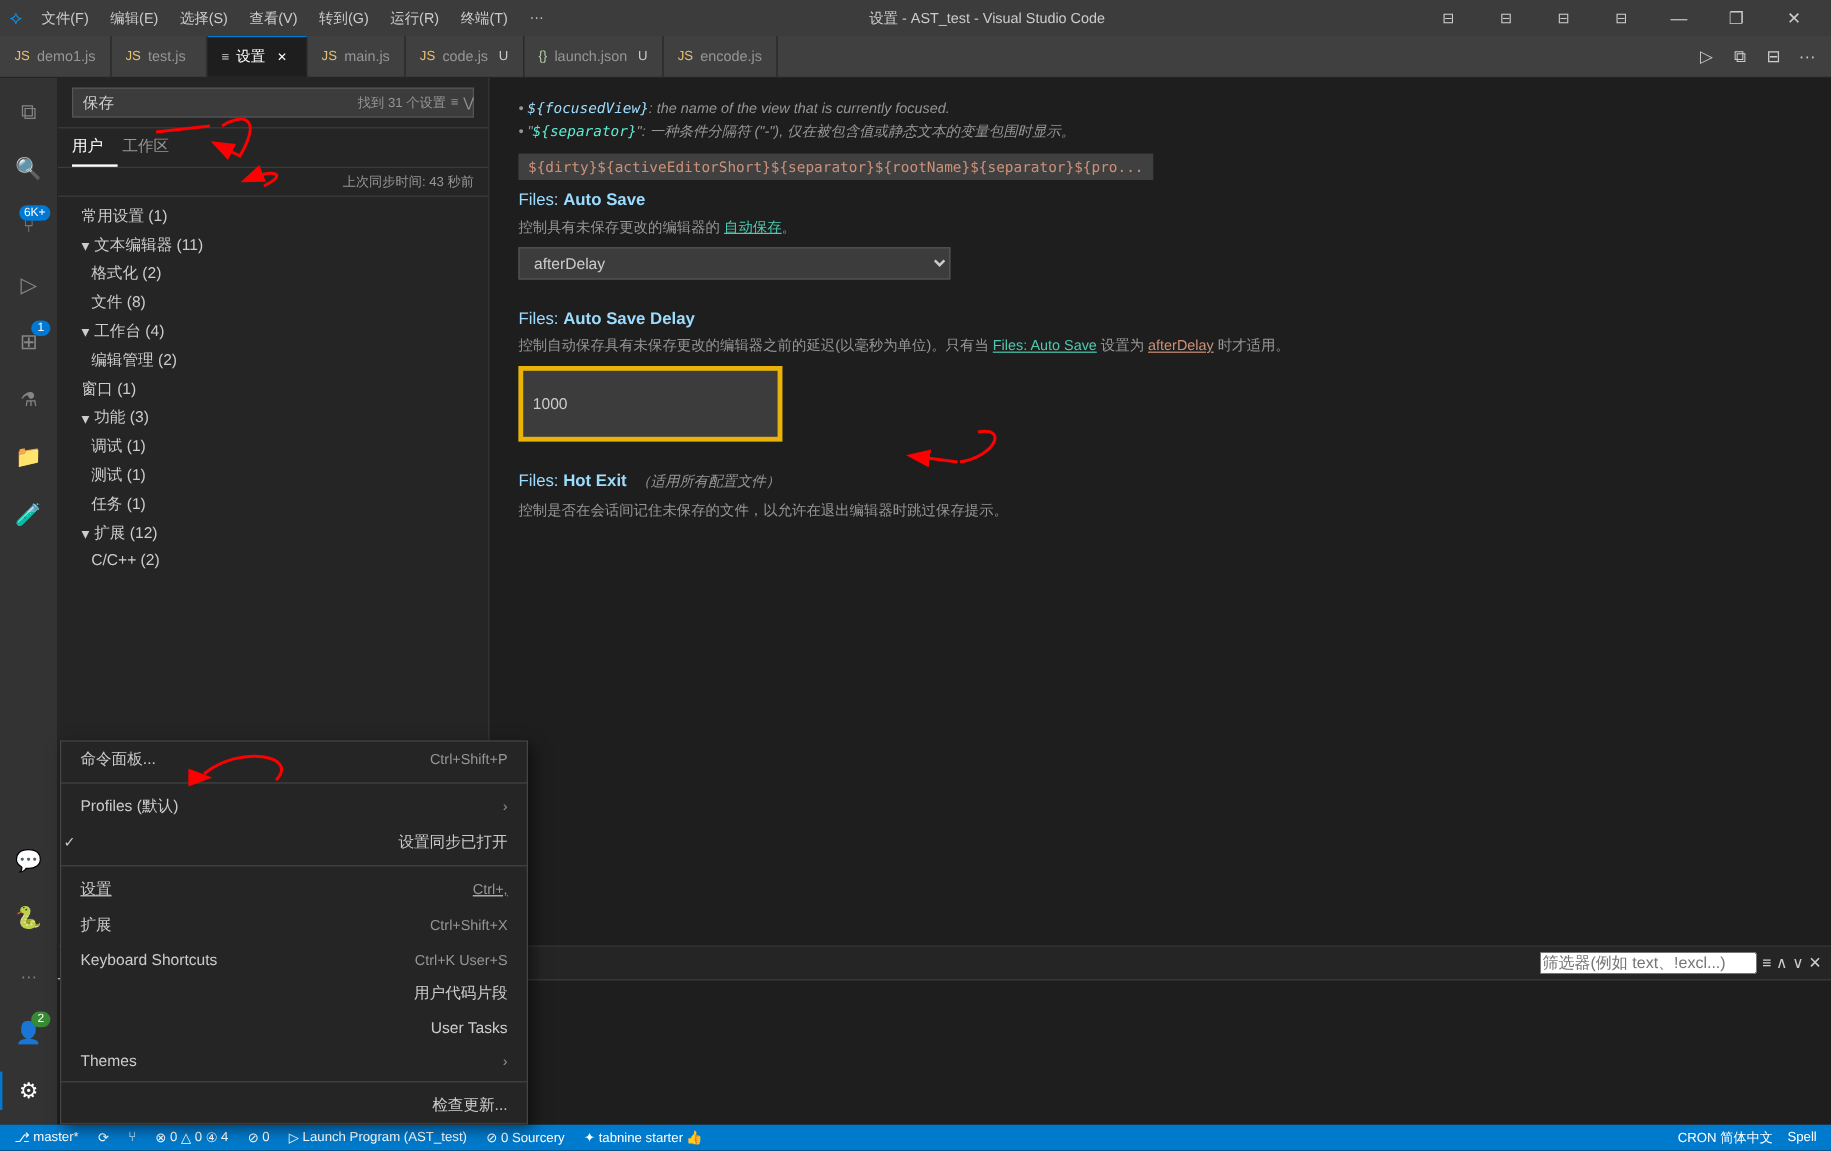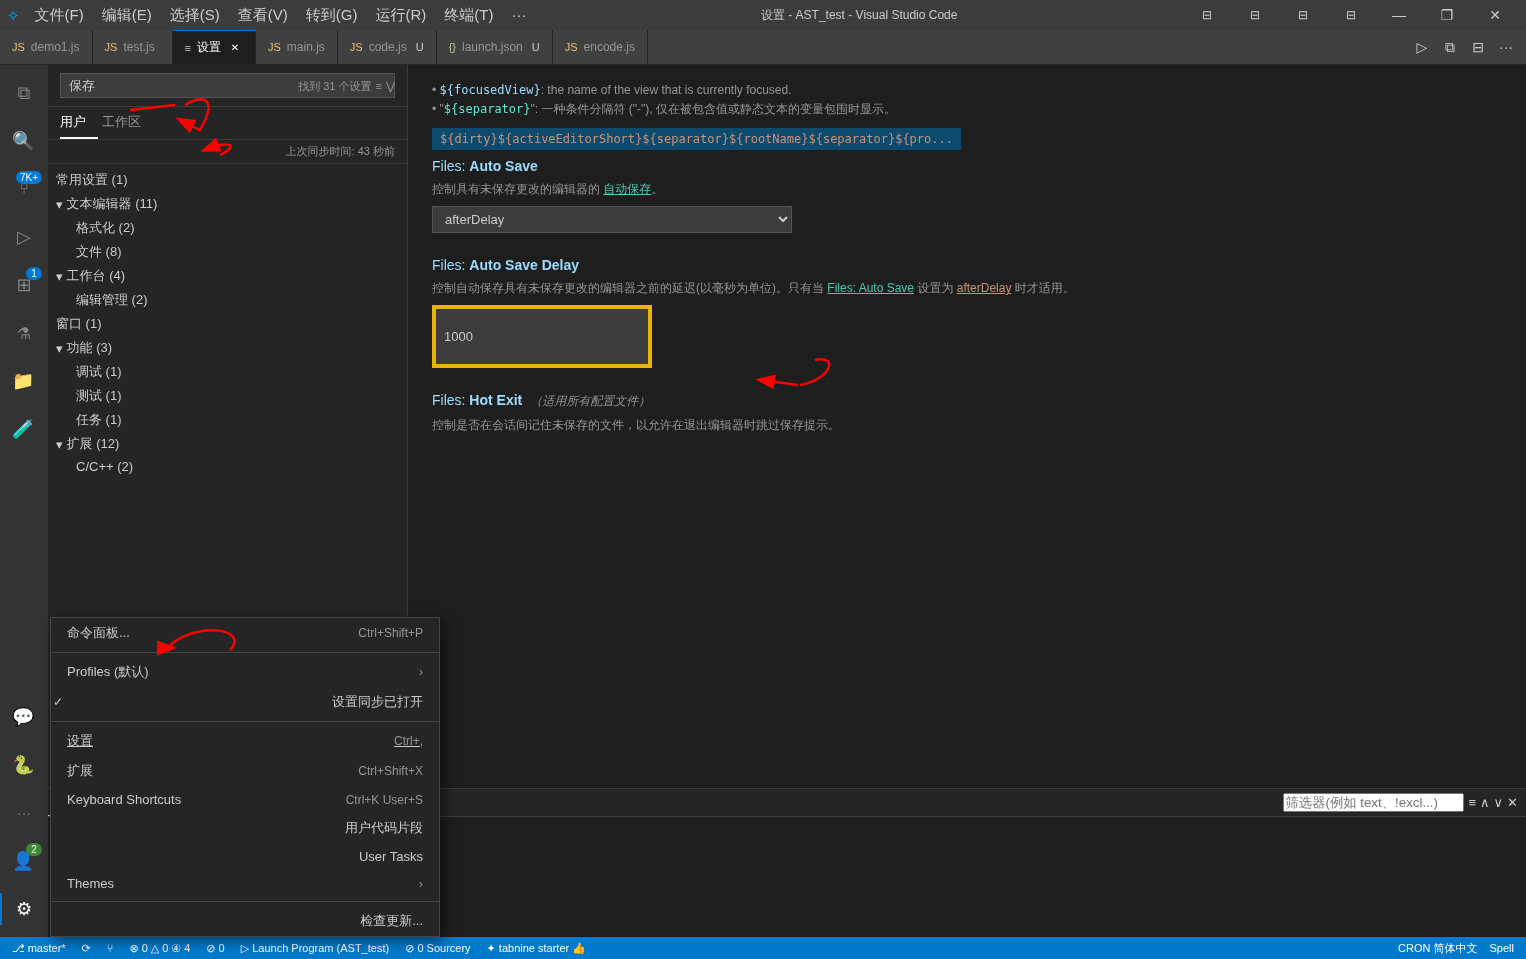--- a/index.html
+++ b/index.html
@@ -2,21 +2,21 @@
 <html><head>
   <meta charset="utf-8">
   <style>
     * { margin: 0; padding: 0; box-sizing: border-box; }
     body { width: 1526px; height: 959px; background: #1e1e1e; font-family: 'Segoe UI', Arial, sans-serif; font-size: 13px; color: #cccccc; overflow: hidden; position: relative; }
 
     
     .titlebar { height: 30px; background: #3c3c3c; display: flex; align-items: center; padding: 0 8px; color: #cccccc; font-size: 12px; }
     .titlebar-icon { margin-right: 8px; color: #0098ff; font-size: 16px; }
     .titlebar-menu { display: flex; gap: 2px; }
-    .titlebar-menu-item { padding: 2px 8px; cursor: pointer; font-size: 15px; }
+    .titlebar-menu-item { padding: 2px 8px; cursor: pointer; font-size: 12px; }
     .titlebar-center { flex: 1; text-align: center; font-size: 12px; color: #cccccc; }
     .titlebar-controls { display: flex; gap: 2px; margin-left: auto; }
     .titlebar-btn { width: 46px; height: 30px; display: flex; align-items: center; justify-content: center; cursor: pointer; font-size: 14px; }
 
     
     .tabbar { height: 35px; background: #404040; display: flex; align-items: stretch; border-bottom: 1px solid #252526; }
     .tab { display: flex; align-items: center; padding: 0 12px; gap: 6px; font-size: 12px; color: #969696; cursor: pointer; border-right: 1px solid #252526; min-width: 80px; position: relative; white-space: nowrap; }
     .tab.active { background: #1e1e1e; color: #ffffff; border-top: 1px solid #0078d4; }
     .tab .tab-icon { font-size: 11px; color: #e8c170; }
     .tab .tab-icon.js { color: #e8c170; }
@@ -45,36 +45,36 @@
     
     .settings-container { display: flex; height: 100%; }
     .settings-left { width: 360px; background: #252526; display: flex; flex-direction: column; border-right: 1px solid #3c3c3c; overflow-y: auto; }
     .settings-search { padding: 8px 12px; border-bottom: 1px solid #3c3c3c; position: relative; }
     .settings-search input { width: 100%; background: #3c3c3c; border: 1px solid #555; color: #cccccc; padding: 4px 8px; font-size: 13px; outline: none; }
     .settings-tabs { display: flex; padding: 0 12px; border-bottom: 1px solid #3c3c3c; }
     .settings-tab { padding: 6px 12px 6px 0; cursor: pointer; font-size: 13px; color: #969696; border-bottom: 2px solid transparent; margin-right: 4px; }
     .settings-tab.active { color: #ffffff; border-bottom: 2px solid #ffffff; }
     .settings-sync { padding: 4px 12px; font-size: 11px; color: #969696; text-align: right; border-bottom: 1px solid #3c3c3c; }
     .settings-tree { padding: 4px 0; font-size: 13px; overflow-y: auto; flex: 1; }
-    .tree-item { padding: 3px 8px; cursor: pointer; color: #cccccc; display: flex; align-items: center; gap: 4px; }
+    .tree-item { padding: 3px 20px; cursor: pointer; color: #cccccc; display: flex; align-items: center; gap: 4px; }
     .tree-item.indent1 { padding-left: 28px; }
     .settings-right { flex: 1; overflow-y: auto; padding: 16px 24px; background: #1e1e1e; }
     .settings-count { position: absolute; right: 12px; top: 50%; transform: translateY(-50%); color: #969696; font-size: 11px; display: flex; align-items: center; gap: 4px; }
 
     
     .setting-item { margin-bottom: 24px; }
     .setting-title { font-size: 14px; color: #cccccc; margin-bottom: 6px; }
     .setting-title span { color: #9cdcfe; }
     .setting-desc { font-size: 12px; color: #969696; margin-bottom: 8px; line-height: 1.5; }
     .setting-desc a { color: #4ec9b0; text-decoration: underline; cursor: pointer; }
-    .setting-code { background: #0c4a6e; padding: 4px 8px; font-family: monospace; font-size: 12px; color: #ce9178; display: inline-block; margin-bottom: 8px; }
+    .setting-code { background: #404040; padding: 4px 8px; font-family: monospace; font-size: 12px; color: #ce9178; display: inline-block; margin-bottom: 8px; }
     .setting-select { background: #3c3c3c; border: 1px solid #555; color: #cccccc; padding: 4px 8px; font-size: 13px; width: 360px; cursor: pointer; }
     .setting-input { background: #3c3c3c; border: 4px solid #eab308; color: #cccccc; padding: 20px 8px; font-size: 13px; width: 220px; }
     .bullet-list { list-style: none; padding: 0; margin-bottom: 8px; }
-    .bullet-list li { padding: 2px 0; font-size: 12px; color: #969696; }
+    .bullet-list li { padding: 2px 0; font-size: 12px; color: #969696; font-style: italic; }
     .bullet-list li::before { content: '• '; }
     .bullet-list li code { color: #9cdcfe; }
 
     
     .panel { height: 180px; background: #1e1e1e; border-top: 1px solid #3c3c3c; display: flex; flex-direction: column; }
     .panel-tabs { display: flex; background: #252526; border-bottom: 1px solid #3c3c3c; height: 28px; align-items: stretch; justify-content: space-between; }
     .panel-tab { padding: 0 12px; display: flex; align-items: center; font-size: 11px; cursor: pointer; color: #969696; border-bottom: 1px solid transparent; text-transform: uppercase; letter-spacing: 0.5px; }
     .panel-tab.active { color: #cccccc; border-bottom: 1px solid #cccccc; }
     .panel-actions { margin-left: auto; display: flex; align-items: center; padding: 0 8px; gap: 4px; }
     .panel-content { flex: 1; overflow-y: auto; padding: 4px 8px; font-family: monospace; font-size: 12px; }
@@ -164,21 +164,21 @@
   </div>
 </div>
 
 <div class="main">
 
   <div class="activitybar">
     <div class="activity-item" style="font-size:18px;">⧉</div>
     <div class="activity-item" style="font-size:18px;">🔍</div>
     <div class="activity-item" style="font-size:18px; position:relative;">
       <span style="font-size:16px;">⑂</span>
-      <span class="activity-badge">7K+</span>
+      <span class="activity-badge">6K+</span>
     </div>
     <div class="activity-item" style="font-size:18px;">▷</div>
     <div class="activity-item" style="font-size:18px; position:relative;">
       <span>⊞</span>
       <span class="activity-badge">1</span>
     </div>
     <div class="activity-item" style="font-size:16px;">⚗</div>
     <div class="activity-item" style="font-size:18px;">📁</div>
     <div class="activity-item" style="font-size:18px;">🧪</div>
     <div class="activity-spacer"></div>

